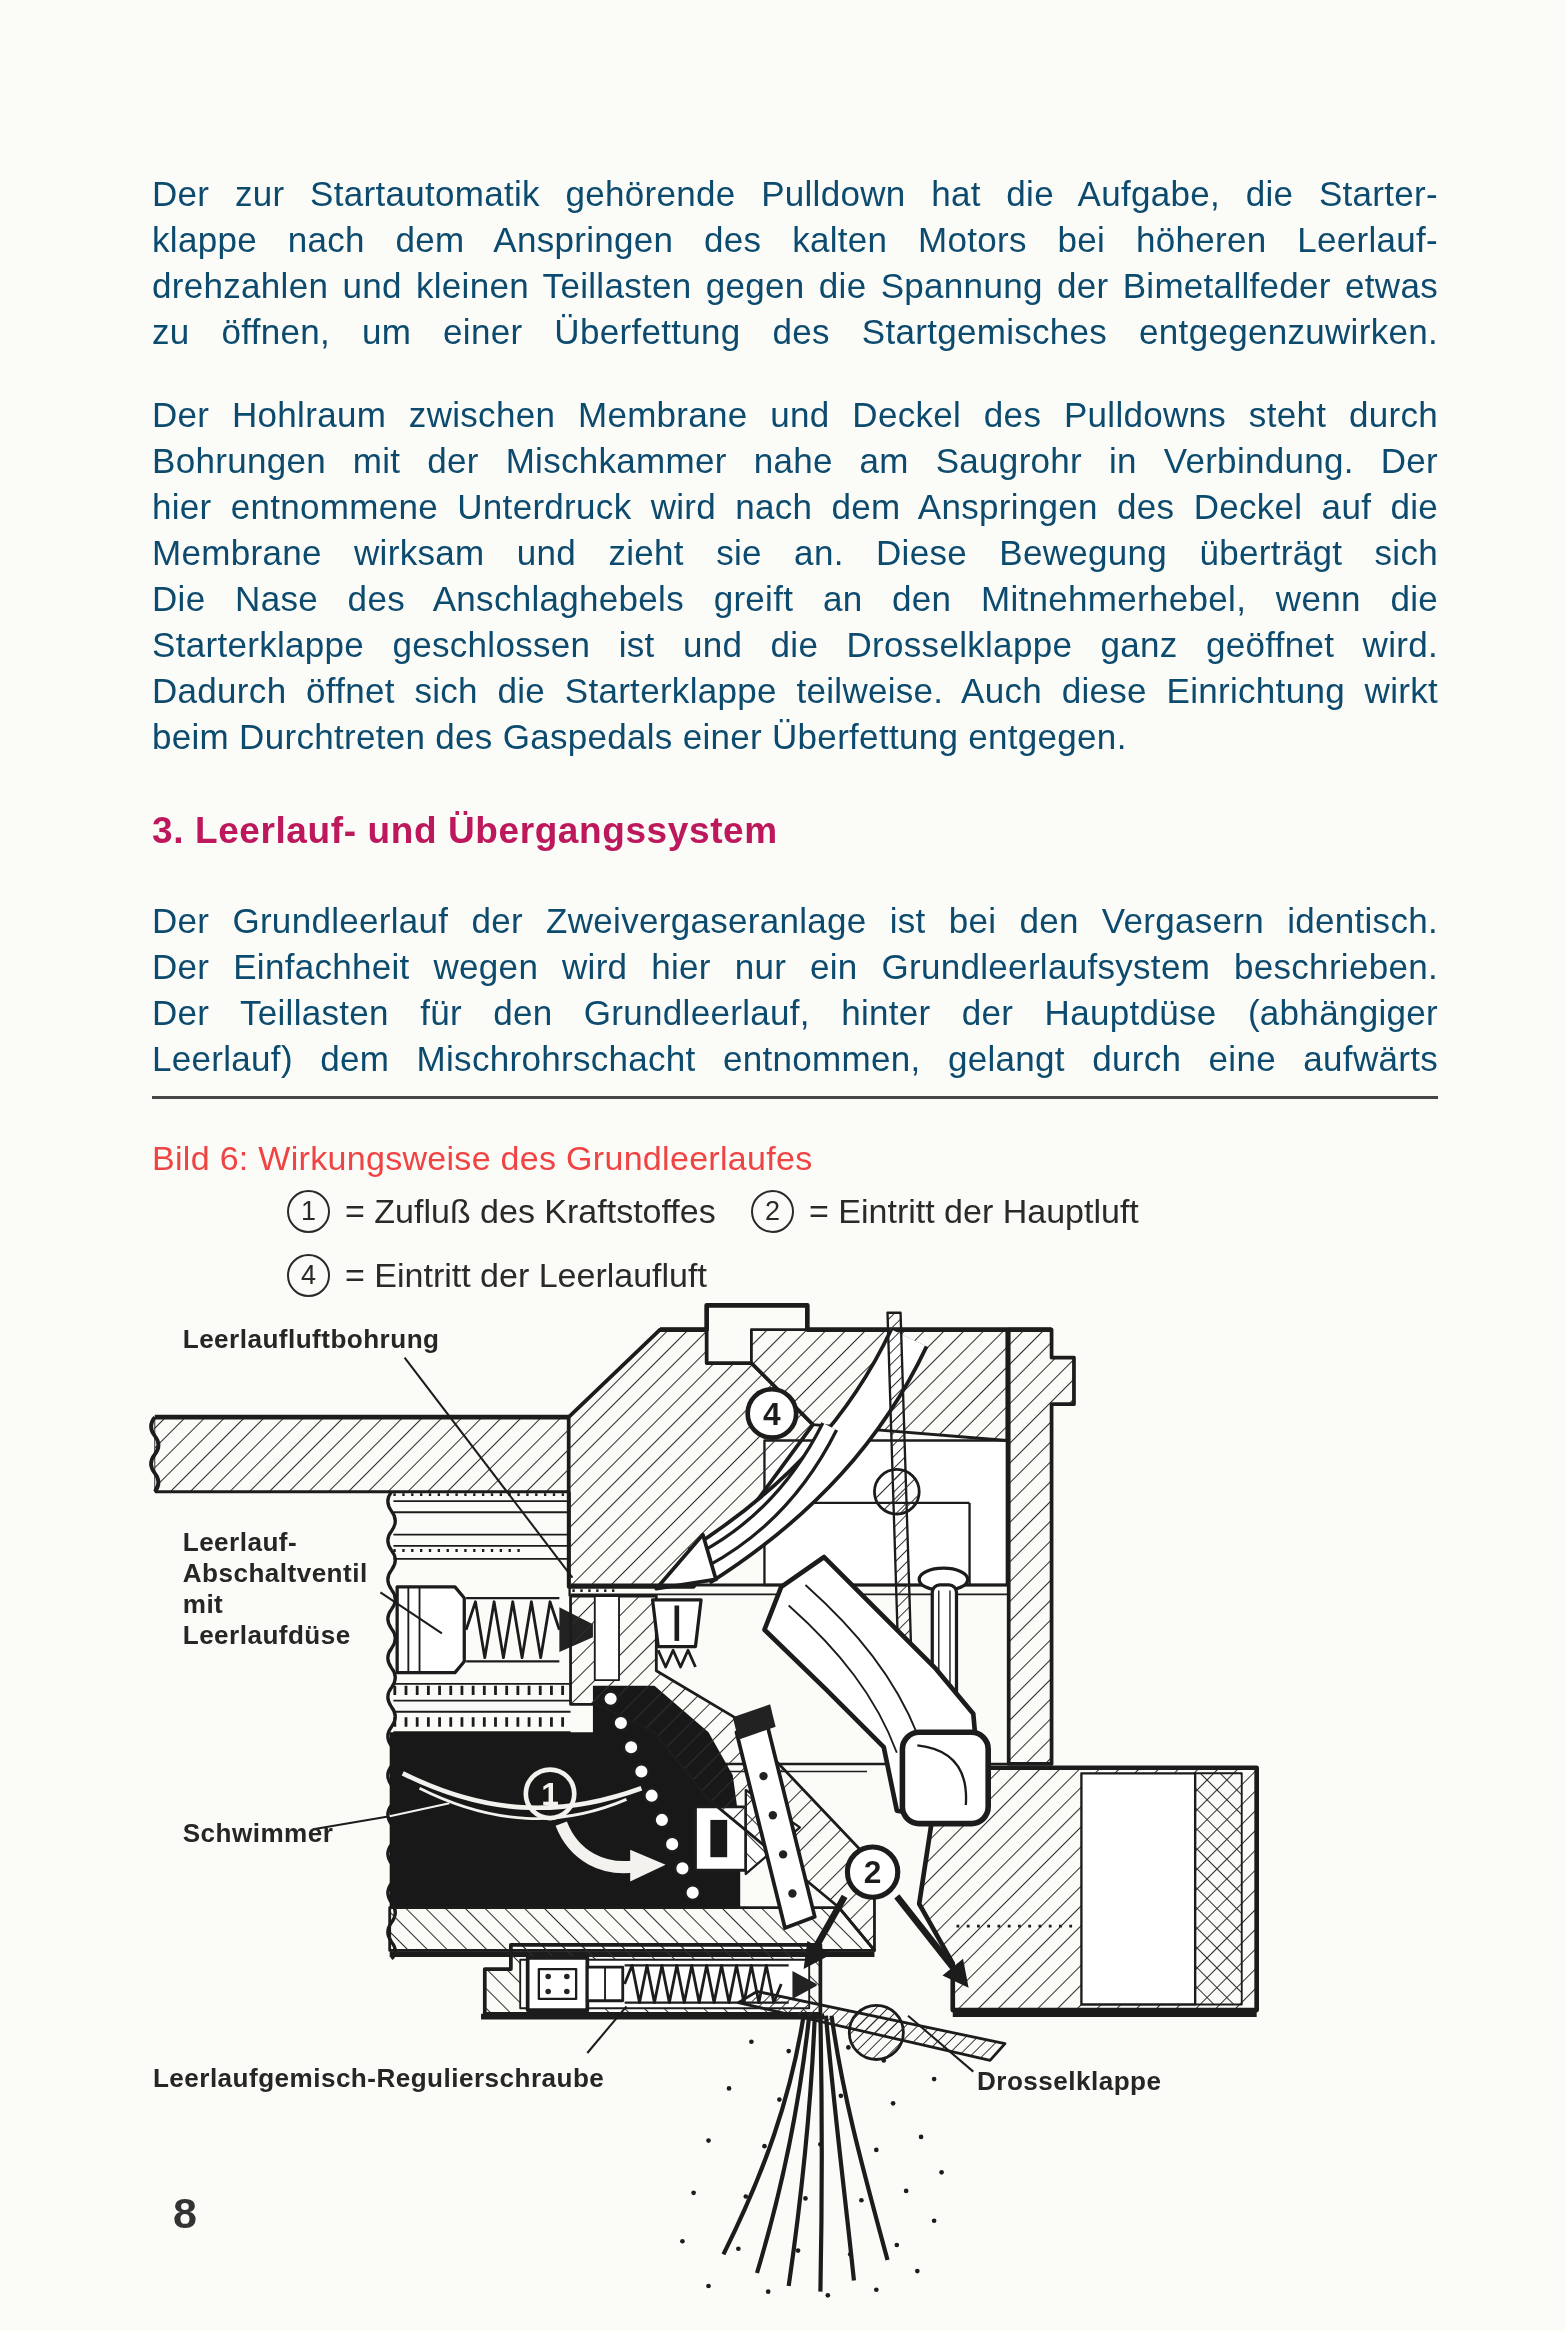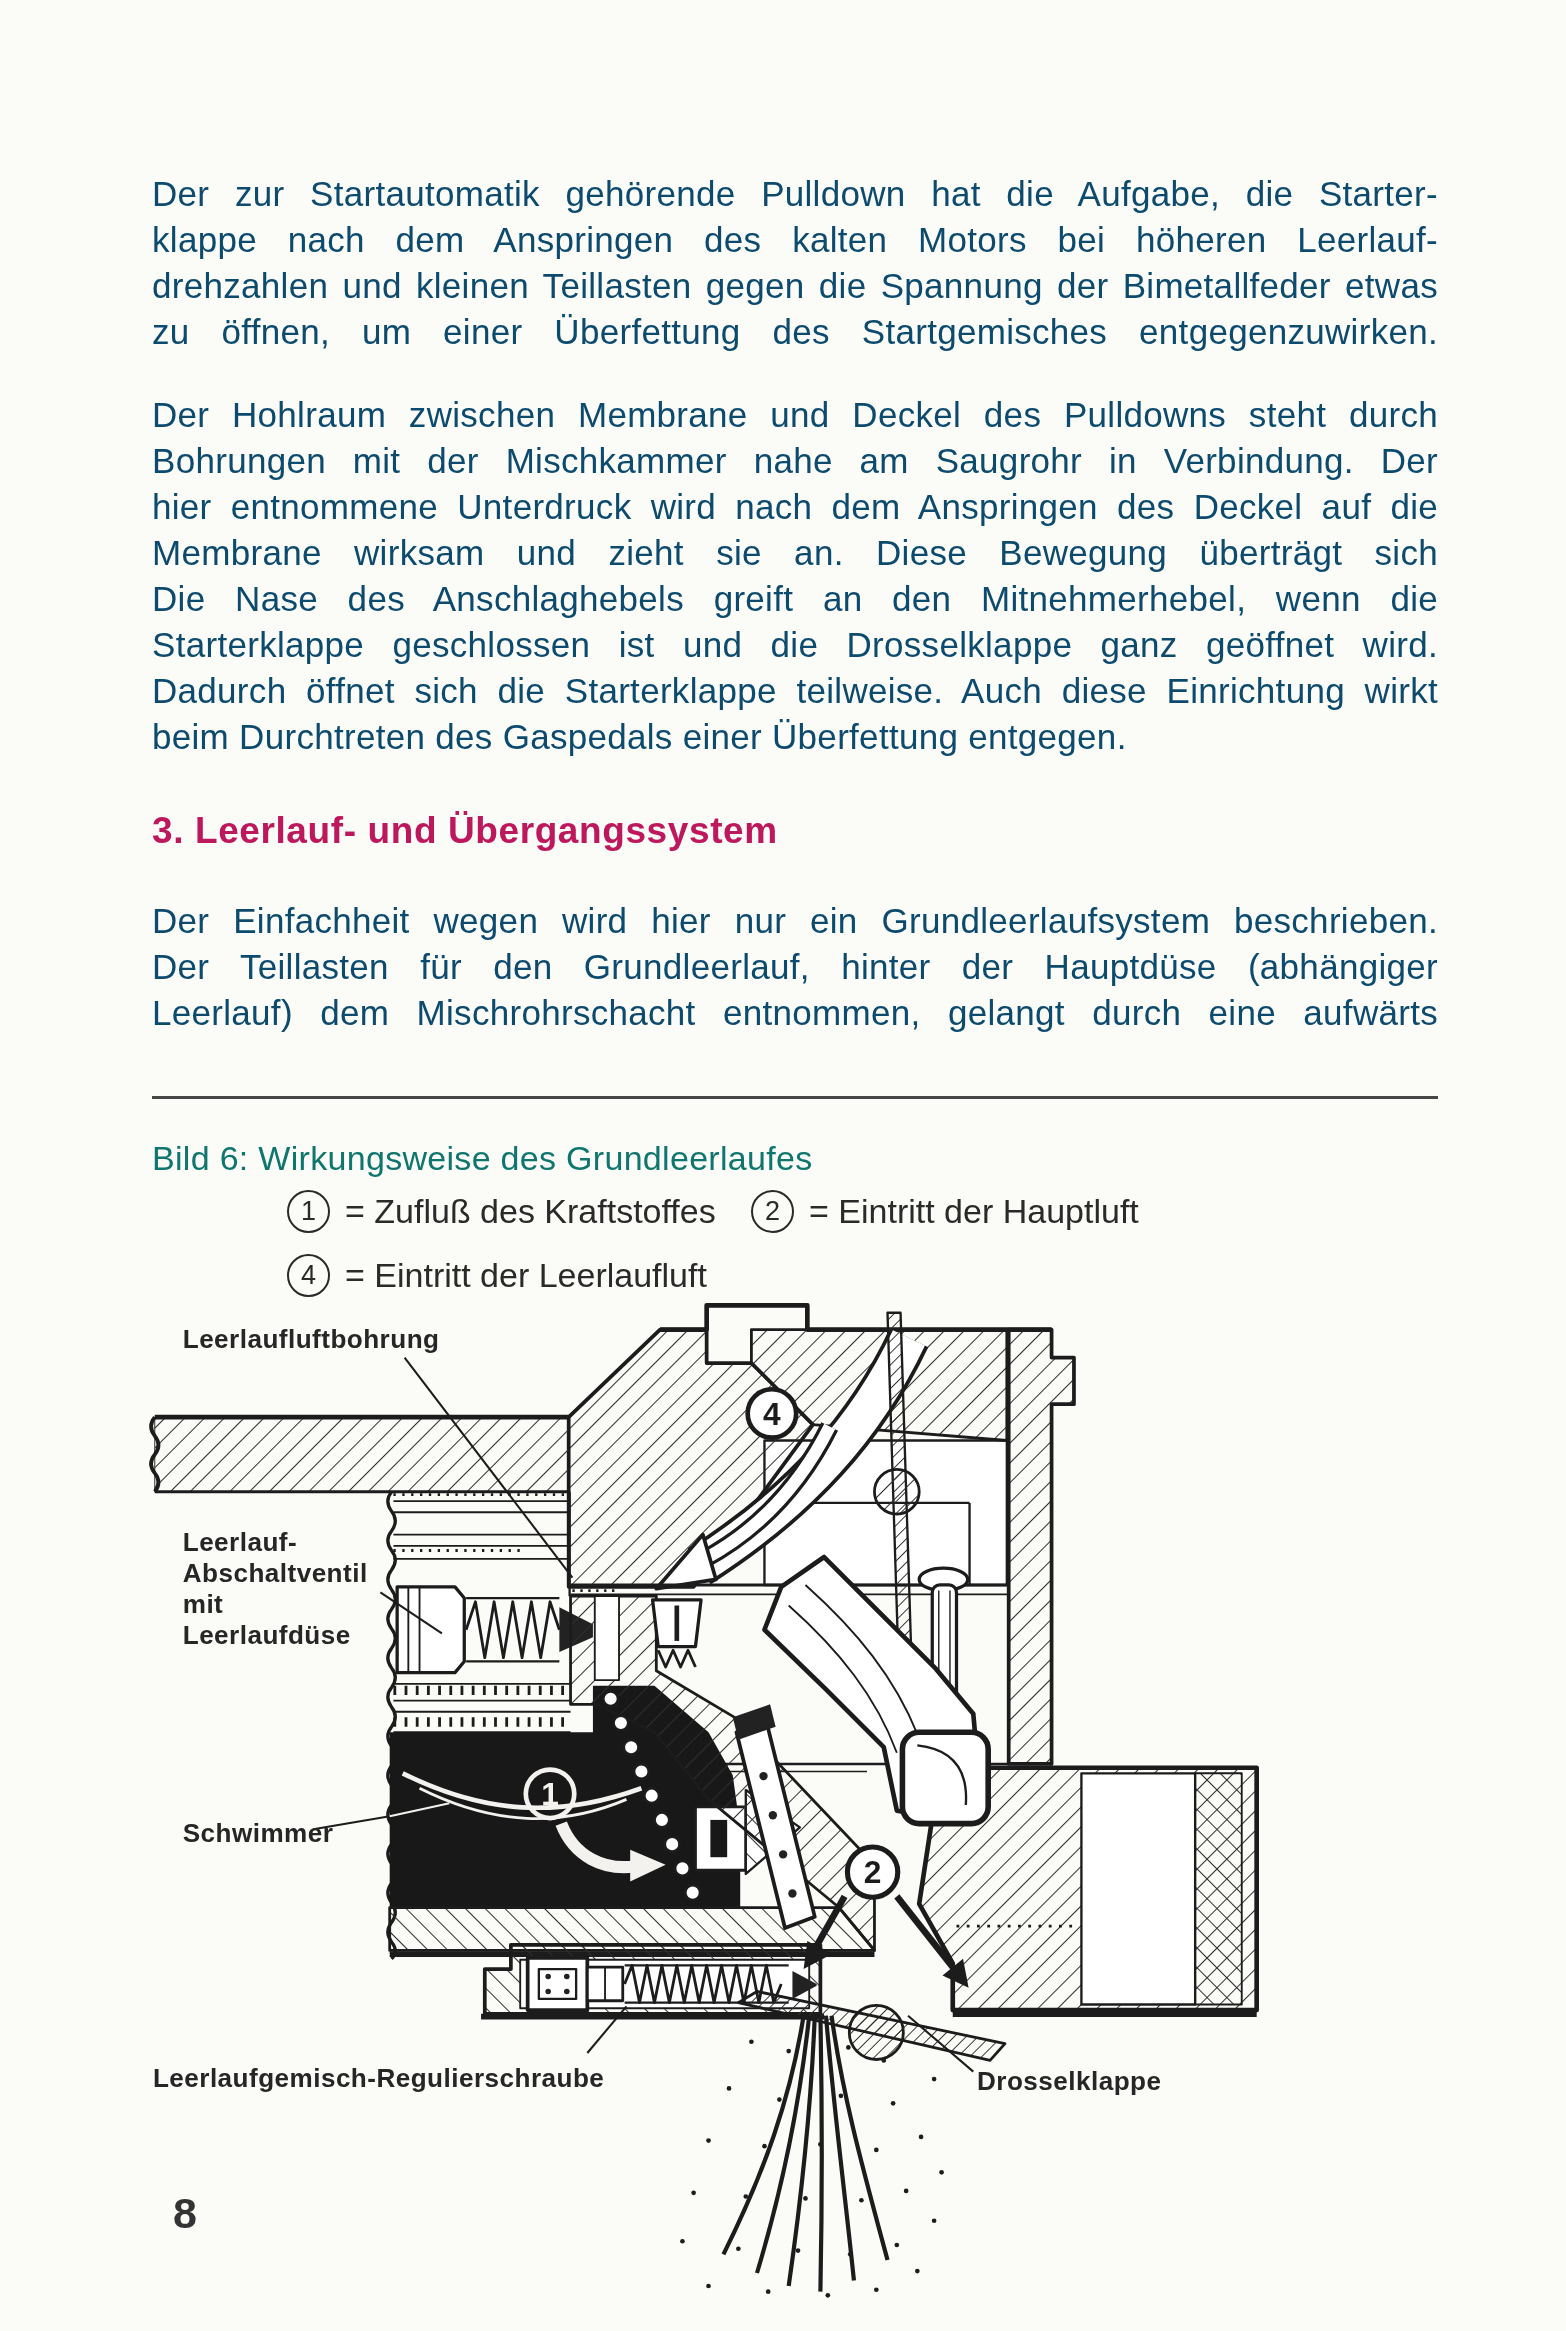--- a/index.html
+++ b/index.html
@@ -18,21 +18,21 @@
   }
   .tline{text-align:justify;text-align-last:justify;white-space:nowrap;}
   .tline.last-left{text-align-last:left;}
   #heading{
     left:152px;top:810px;font-size:37px;font-weight:bold;letter-spacing:0.6px;color:#be185d;
   }
   #rule{
     left:152px;top:1096px;width:1286px;height:2.8px;background:#2e2e2e;opacity:.88;
   }
   #caption{
-    left:152px;top:1139px;font-size:34px;color:#0f766e;letter-spacing:0.3px;
+    left:152px;top:1139px;font-size:34px;color:#ef4444;letter-spacing:0.3px;
   }
   .legend-row{
     display:flex;align-items:center;gap:15px;height:47px;
     font-size:34px;color:#2a2a2a;
   }
   .lg-circle{
     box-sizing:border-box;width:43px;height:43px;border:2.8px solid #2a2a2a;border-radius:50%;
     display:flex;align-items:center;justify-content:center;
     font-size:27px;color:#2a2a2a;flex:0 0 auto;
   }
@@ -66,20 +66,21 @@
     <div class="tline">Membrane wirksam und zieht sie an. Diese Bewegung überträgt sich</div>
     <div class="tline">Die Nase des Anschlaghebels greift an den Mitnehmerhebel, wenn die</div>
     <div class="tline">Starterklappe geschlossen ist und die Drosselklappe ganz geöffnet wird.</div>
     <div class="tline">Dadurch öffnet sich die Starterklappe teilweise. Auch diese Einrichtung wirkt</div>
     <div class="tline last-left">beim Durchtreten des Gaspedals einer Überfettung entgegen.</div>
   </div>
 
 <div class="abs" id="heading">3. Leerlauf- und Übergangssystem</div>
 
 <div class="abs para" id="p3" style="top:898px">
+    <div class="tline">Der Grundleerlauf der Zweivergaseranlage ist bei den Vergasern identisch.</div>
     <div class="tline">Der Einfachheit wegen wird hier nur ein Grundleerlaufsystem beschrieben.</div>
     <div class="tline">Der Teillasten für den Grundleerlauf, hinter der Hauptdüse (abhängiger</div>
     <div class="tline">Leerlauf) dem Mischrohrschacht entnommen, gelangt durch eine aufwärts</div>
   </div>
 
 <div class="abs" id="rule"></div>
 
 <div class="abs" id="caption">Bild 6: Wirkungsweise des Grundleerlaufes</div>
 
 <div class="abs legend-row" style="left:287px;top:1188px">

